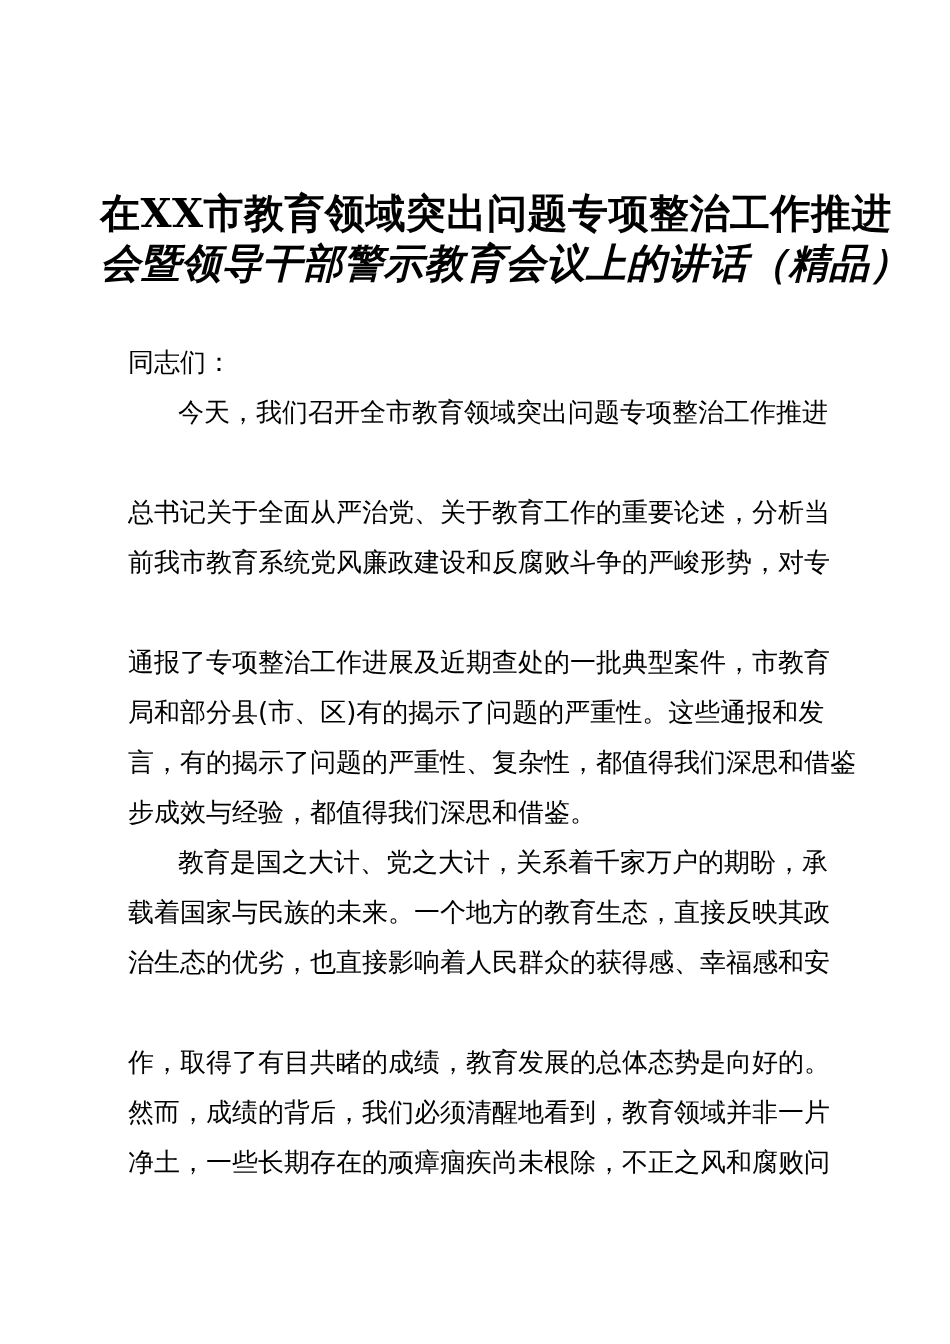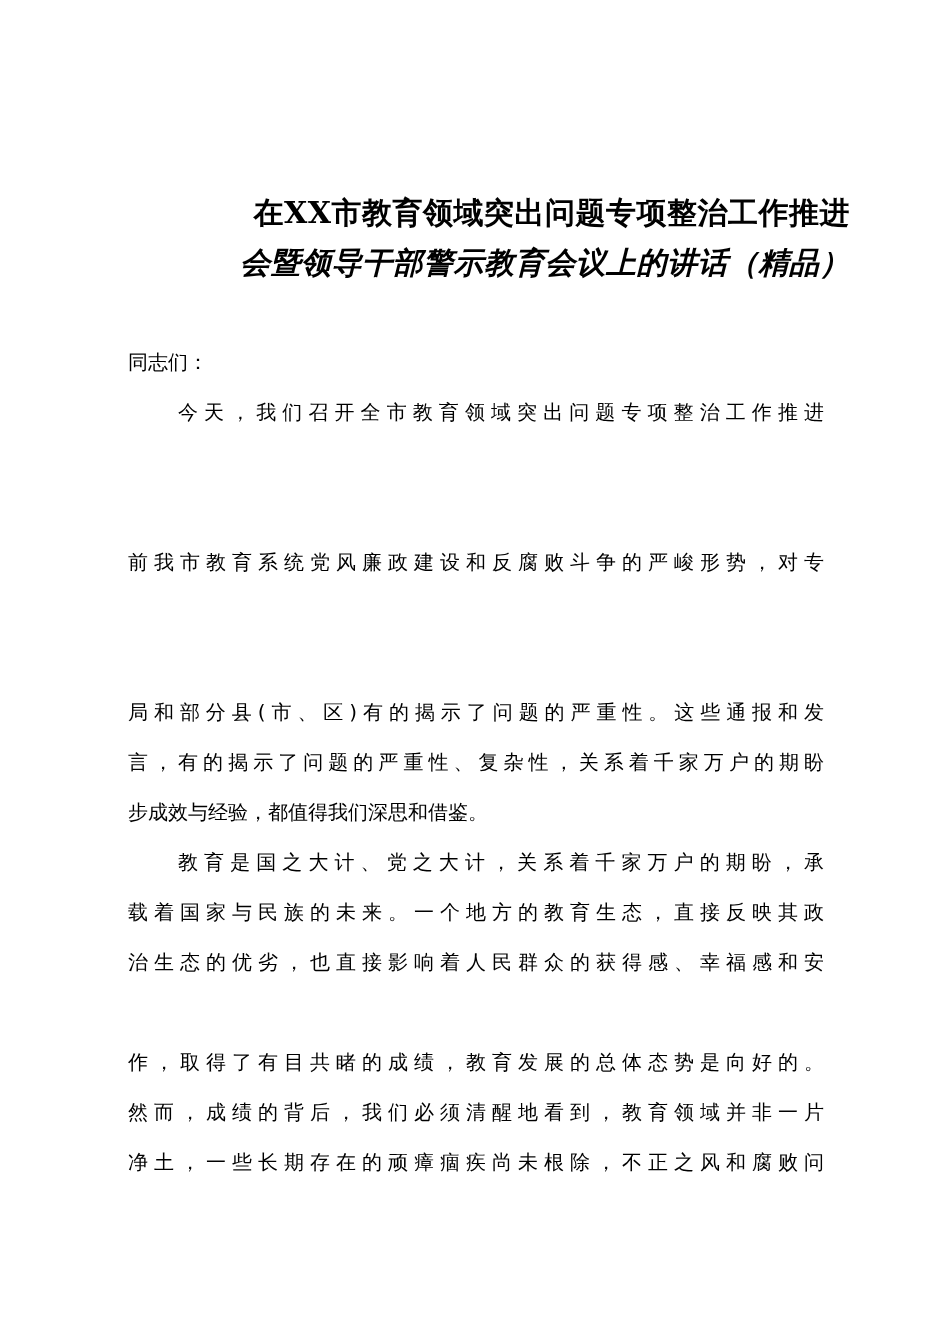--- a/index.html
+++ b/index.html
@@ -1,42 +1,44 @@
 <!DOCTYPE html>
 <html><head>
 <meta charset="utf-8">
 <style>
   html, body { margin: 0; padding: 0; background: #ffffff; }
   body { width: 950px; height: 1344px; position: relative; overflow: hidden;
          font-family: "DejaVu Sans", "Liberation Sans", sans-serif; color: #000; }
   .page { position: absolute; left: 0; top: 0; width: 950px; height: 1344px; background: #fff; }
-  .title { position: absolute; left: 100px; width: 750px; text-align: right;
+  .title { position: absolute; left: 100px; width: 750px; text-align: left;
            font-family: "DejaVu Serif", "Liberation Serif", serif; font-weight: bold;
-           font-size: 30px; line-height: 50px; letter-spacing: 0.5px; white-space: nowrap; }
+           font-size: 40px; line-height: 50px; letter-spacing: 0.5px; white-space: nowrap; }
   .t1 { top: 188px; }
   .t2 { top: 238px; font-style: italic; }
-  .body-line { position: absolute; left: 128px; width: 696px; font-size: 20px;
+  .body-line { position: absolute; left: 128px; width: 696px; font-size: 26px;
                line-height: 50px; white-space: nowrap; text-align: justify;
                text-align-last: justify; }
   .body-line.last { text-align-last: left; }
   .body-line.indent { left: 178px; width: 646px; }
 </style>
 </head>
 <body>
 
 <div class="page">
   <div class="title t1">在XX市教育领域突出问题专项整治工作推进</div>
   <div class="title t2">会暨领导干部警示教育会议上的讲话（精品）</div>
 
   <div class="body-line last" style="top:337px">同志们：</div>
 
   <div class="body-line indent" style="top:387px">今天，我们召开全市教育领域突出问题专项整治工作推进</div>
+  <div class="body-line" style="top:487px">总书记关于全面从严治党、关于教育工作的重要论述，分析当</div>
   <div class="body-line" style="top:537px">前我市教育系统党风廉政建设和反腐败斗争的严峻形势，对专</div>
+  <div class="body-line" style="top:637px">通报了专项整治工作进展及近期查处的一批典型案件，市教育</div>
   <div class="body-line" style="top:687px">局和部分县(市、区)有的揭示了问题的严重性。这些通报和发</div>
-  <div class="body-line" style="top:737px">言，有的揭示了问题的严重性、复杂性，关系着千家万户的期盼</div>
+  <div class="body-line" style="top:737px">言，有的揭示了问题的严重性、复杂性，都值得我们深思和借鉴</div>
   <div class="body-line indent" style="top:837px">教育是国之大计、党之大计，关系着千家万户的期盼，承</div>
 
   <div class="body-line last" style="top:787px">步成效与经验，都值得我们深思和借鉴。</div>
   <div class="body-line" style="top:887px">载着国家与民族的未来。一个地方的教育生态，直接反映其政</div>
   <div class="body-line" style="top:937px">治生态的优劣，也直接影响着人民群众的获得感、幸福感和安</div>
   <div class="body-line" style="top:1037px">作，取得了有目共睹的成绩，教育发展的总体态势是向好的。</div>
   <div class="body-line" style="top:1087px">然而，成绩的背后，我们必须清醒地看到，教育领域并非一片</div>
   <div class="body-line" style="top:1137px">净土，一些长期存在的顽瘴痼疾尚未根除，不正之风和腐败问</div>
 </div>
 

